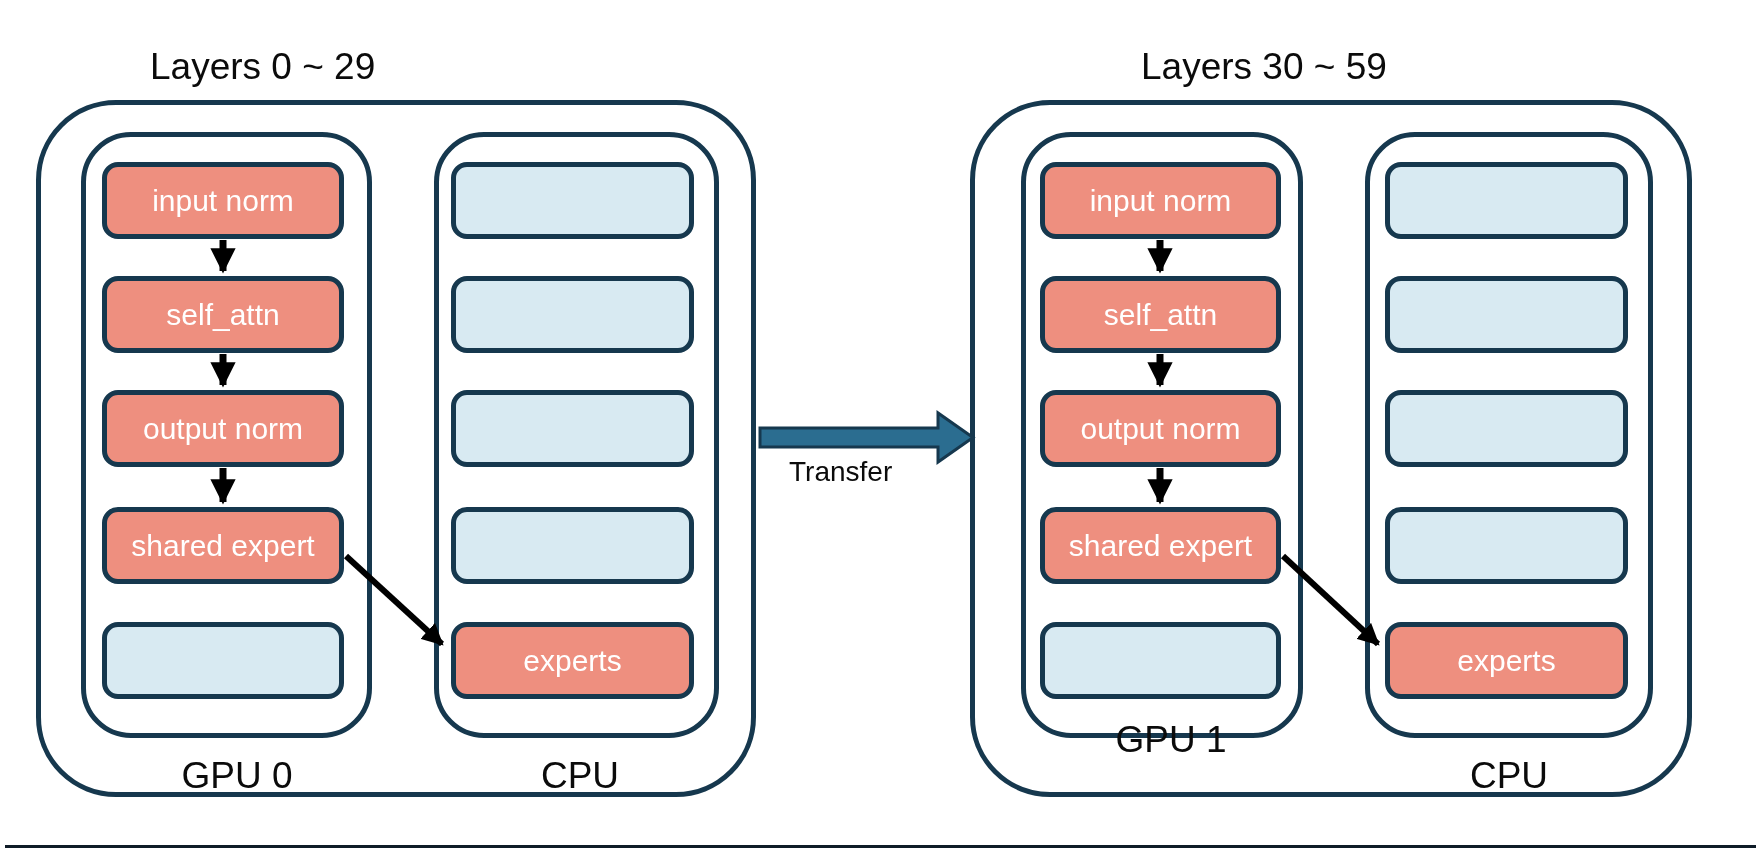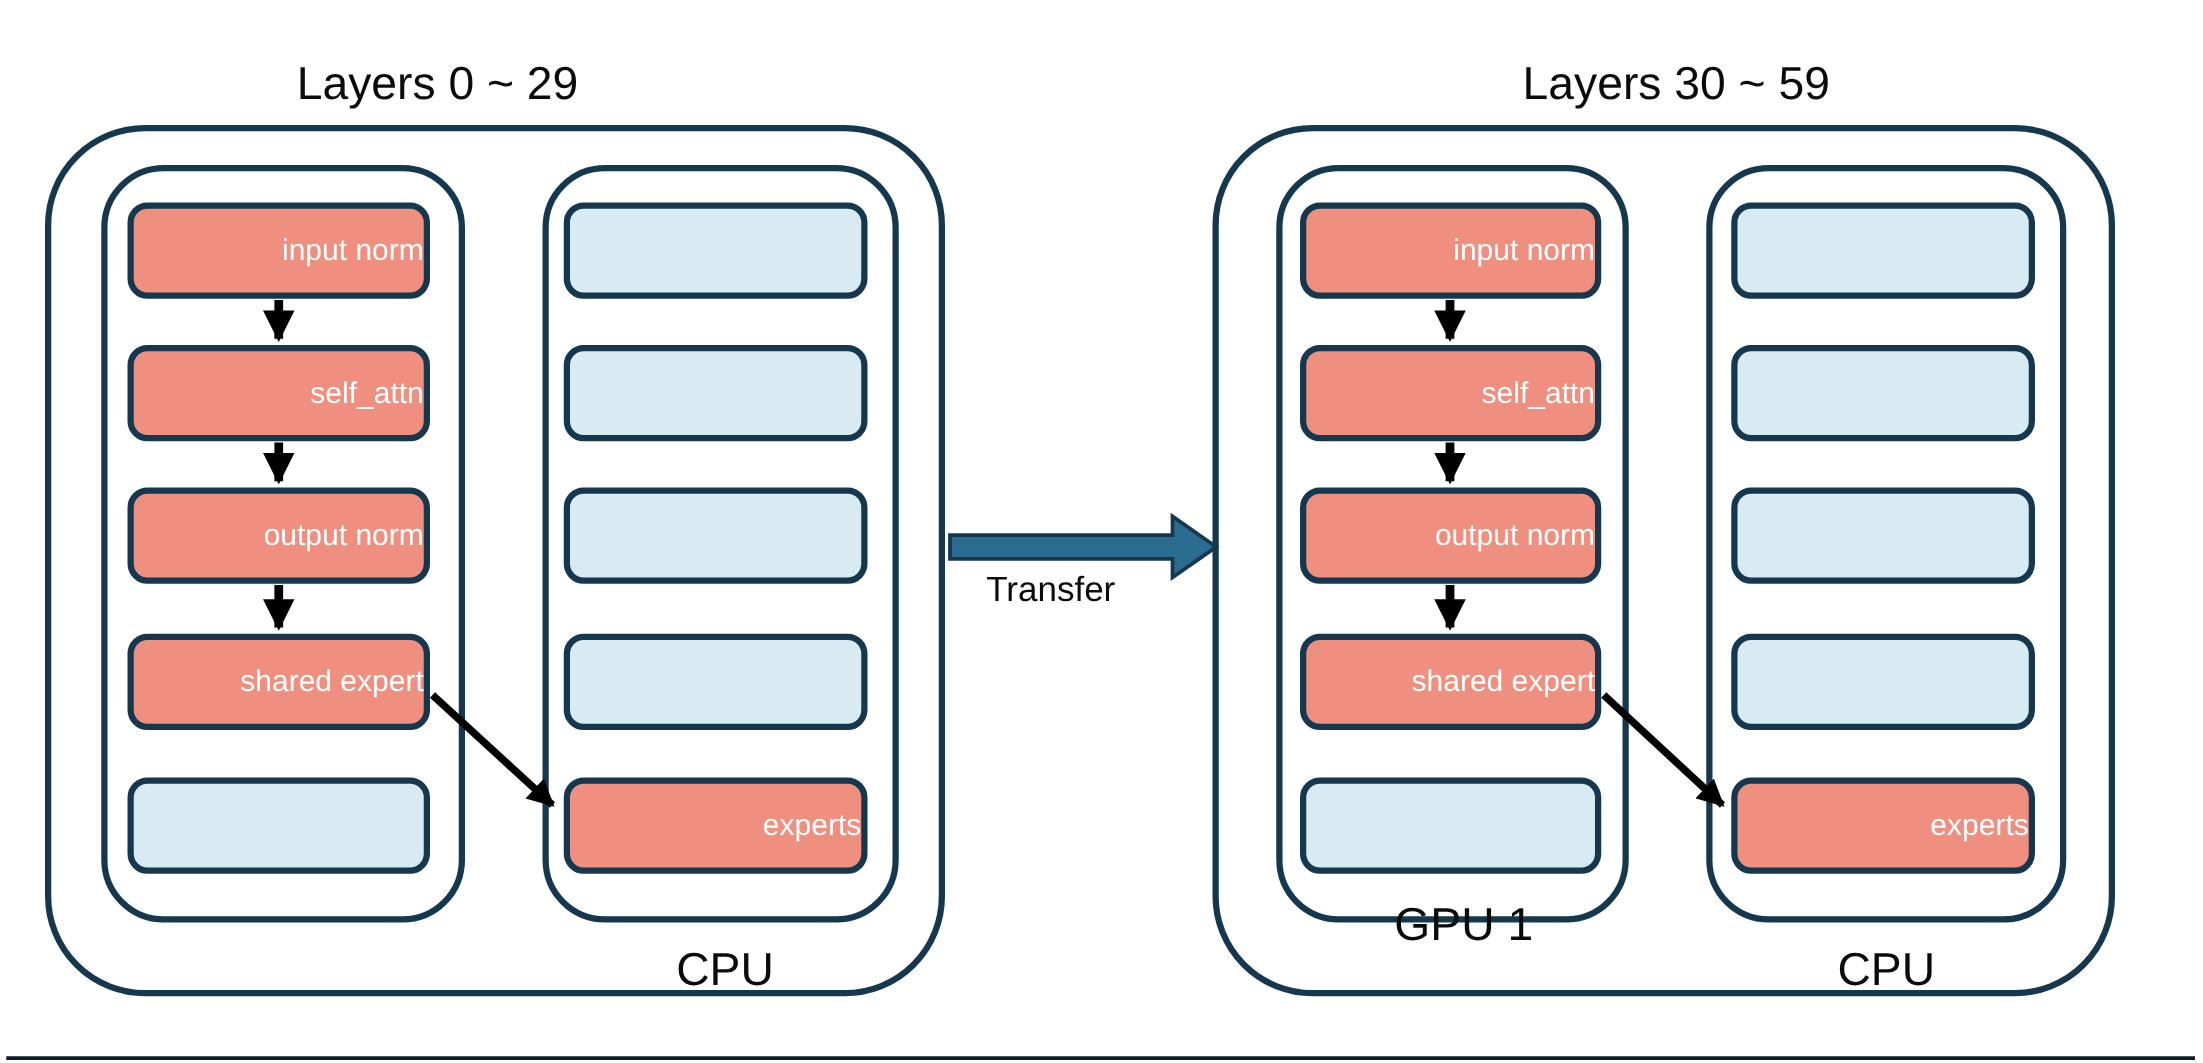--- a/index.html
+++ b/index.html
@@ -11,35 +11,35 @@
     --text-black:#0B0B0B;
     --bottom-line:#0F1C28;
   }
   html,body{margin:0;padding:0;background:#fff;}
   .canvas{
     position:relative;width:1762px;height:850px;background:#ffffff;
     font-family:"Liberation Sans", sans-serif;overflow:hidden;
   }
   .abs{position:absolute;}
   .group-title{
-    height:46px;text-align:center;font-size:37px;color:var(--text-black);
+    height:46px;text-align:left;font-size:37px;color:var(--text-black);
     white-space:nowrap;line-height:46px;
   }
   .outer-container{
     border:5px solid var(--border-navy);border-radius:80px;background:#fff;
     box-sizing:border-box;
   }
   .inner-box{
     border:5px solid var(--border-navy);border-radius:50px;background:#fff;
     box-sizing:border-box;
   }
   .module-box{
     border:5px solid var(--border-navy);border-radius:16px;
-    box-sizing:border-box;display:flex;align-items:center;justify-content:flex-end;
-    font-size:24px;color:var(--text-white);
+    box-sizing:border-box;display:flex;align-items:center;justify-content:center;
+    font-size:30px;color:var(--text-white);
   }
   .module-box.salmon{background:var(--salmon);}
   .module-box.blue{background:var(--light-blue);}
   .device-label{
     width:200px;height:40px;text-align:center;font-size:37px;line-height:40px;
     color:var(--text-black);white-space:nowrap;
   }
   .transfer-text{
     width:240px;font-size:28px;line-height:50px;color:var(--text-black);
   }
@@ -77,20 +77,21 @@
   </div>
 
   <div class="abs module-box blue" style="left:451px;top:162px;width:243px;height:77px;"></div>
   <div class="abs module-box blue" style="left:451px;top:276px;width:243px;height:77px;"></div>
   <div class="abs module-box blue" style="left:451px;top:390px;width:243px;height:77px;"></div>
   <div class="abs module-box blue" style="left:451px;top:507px;width:243px;height:77px;"></div>
   <div class="abs module-box salmon" style="left:451px;top:622px;width:243px;height:77px;">
     <span>experts</span>
   </div>
 
+  <div class="abs device-label" style="left:137px;top:756px;">GPU 0</div>
   <div class="abs device-label" style="left:480px;top:756px;">CPU</div>
 
   <div class="abs group-title" style="left:1141px;top:44px;width:400px;">Layers 30 ~ 59</div>
 
   <div class="abs outer-container" style="left:970px;top:100px;width:722px;height:697px;"></div>
 
   <div class="abs inner-box" style="left:1021px;top:132px;width:282px;height:606px;"></div>
   <div class="abs inner-box" style="left:1365px;top:132px;width:288px;height:606px;"></div>
 
   <div class="abs module-box salmon" style="left:1040px;top:162px;width:241px;height:77px;">

